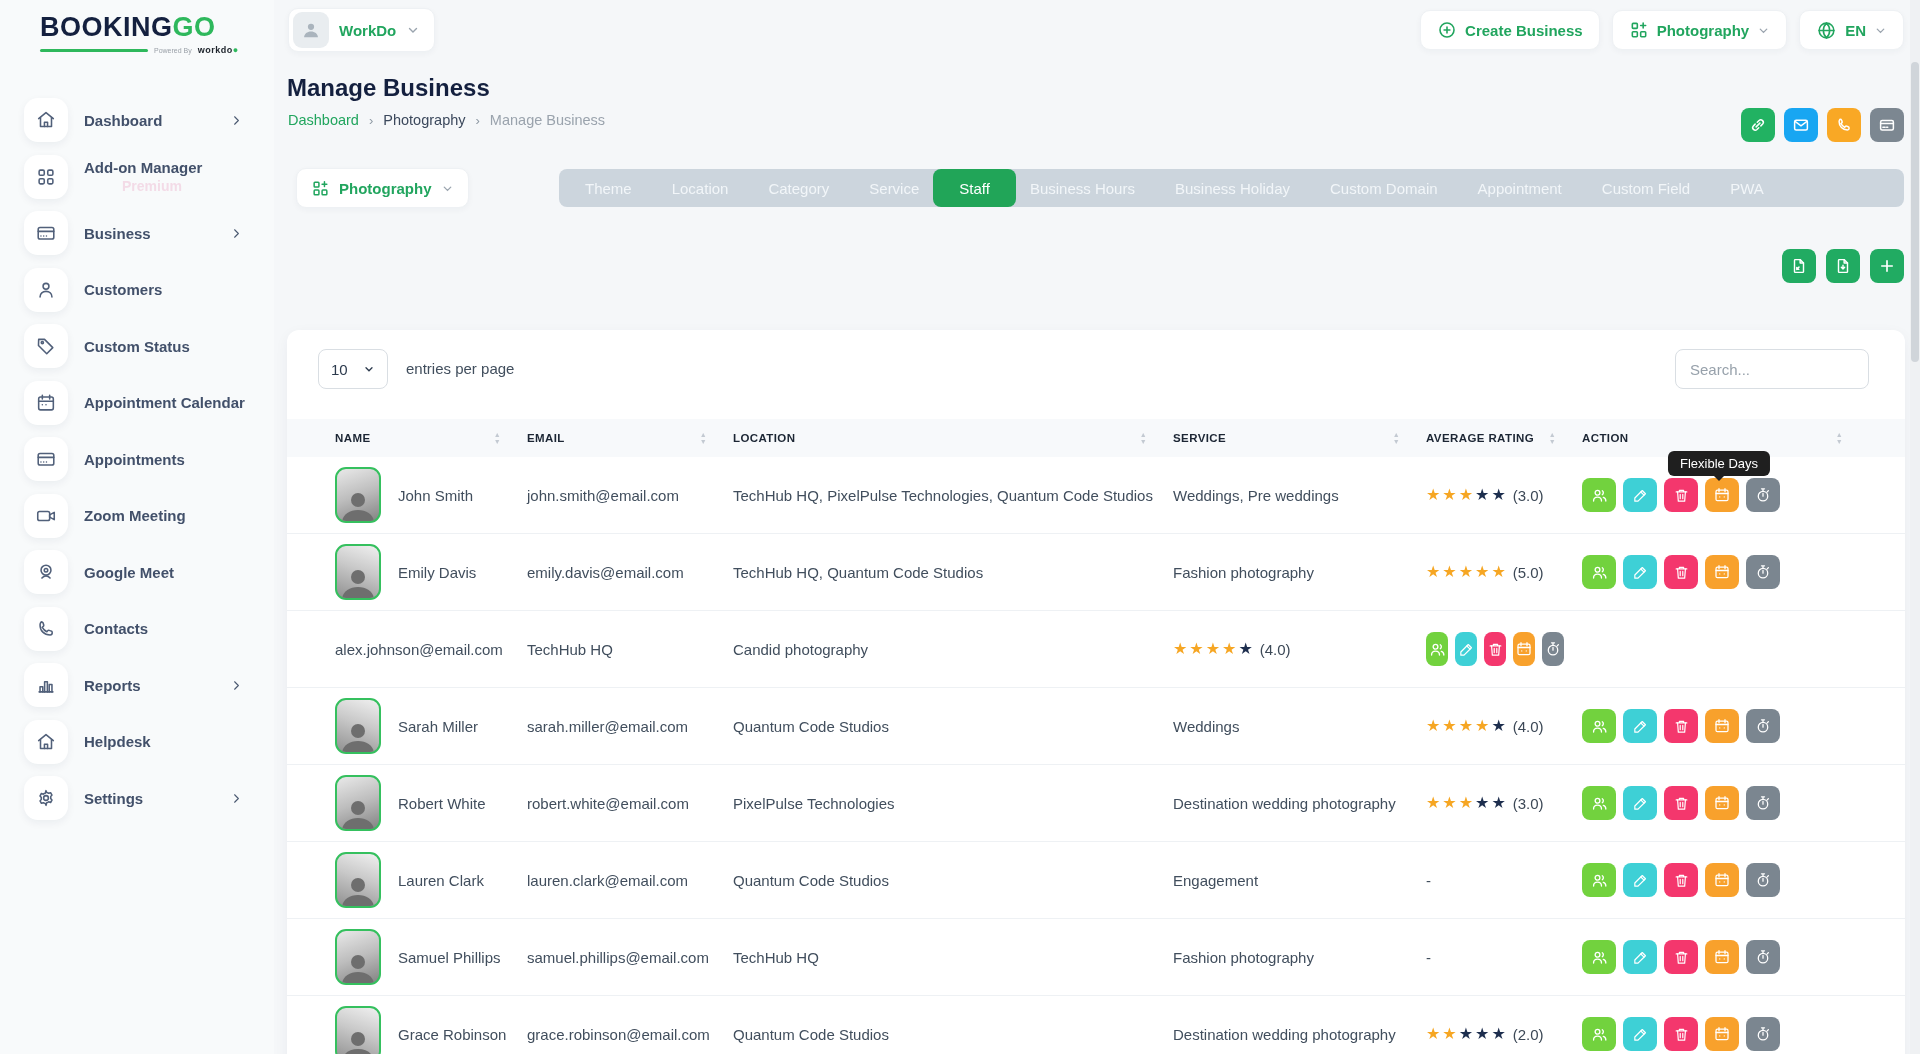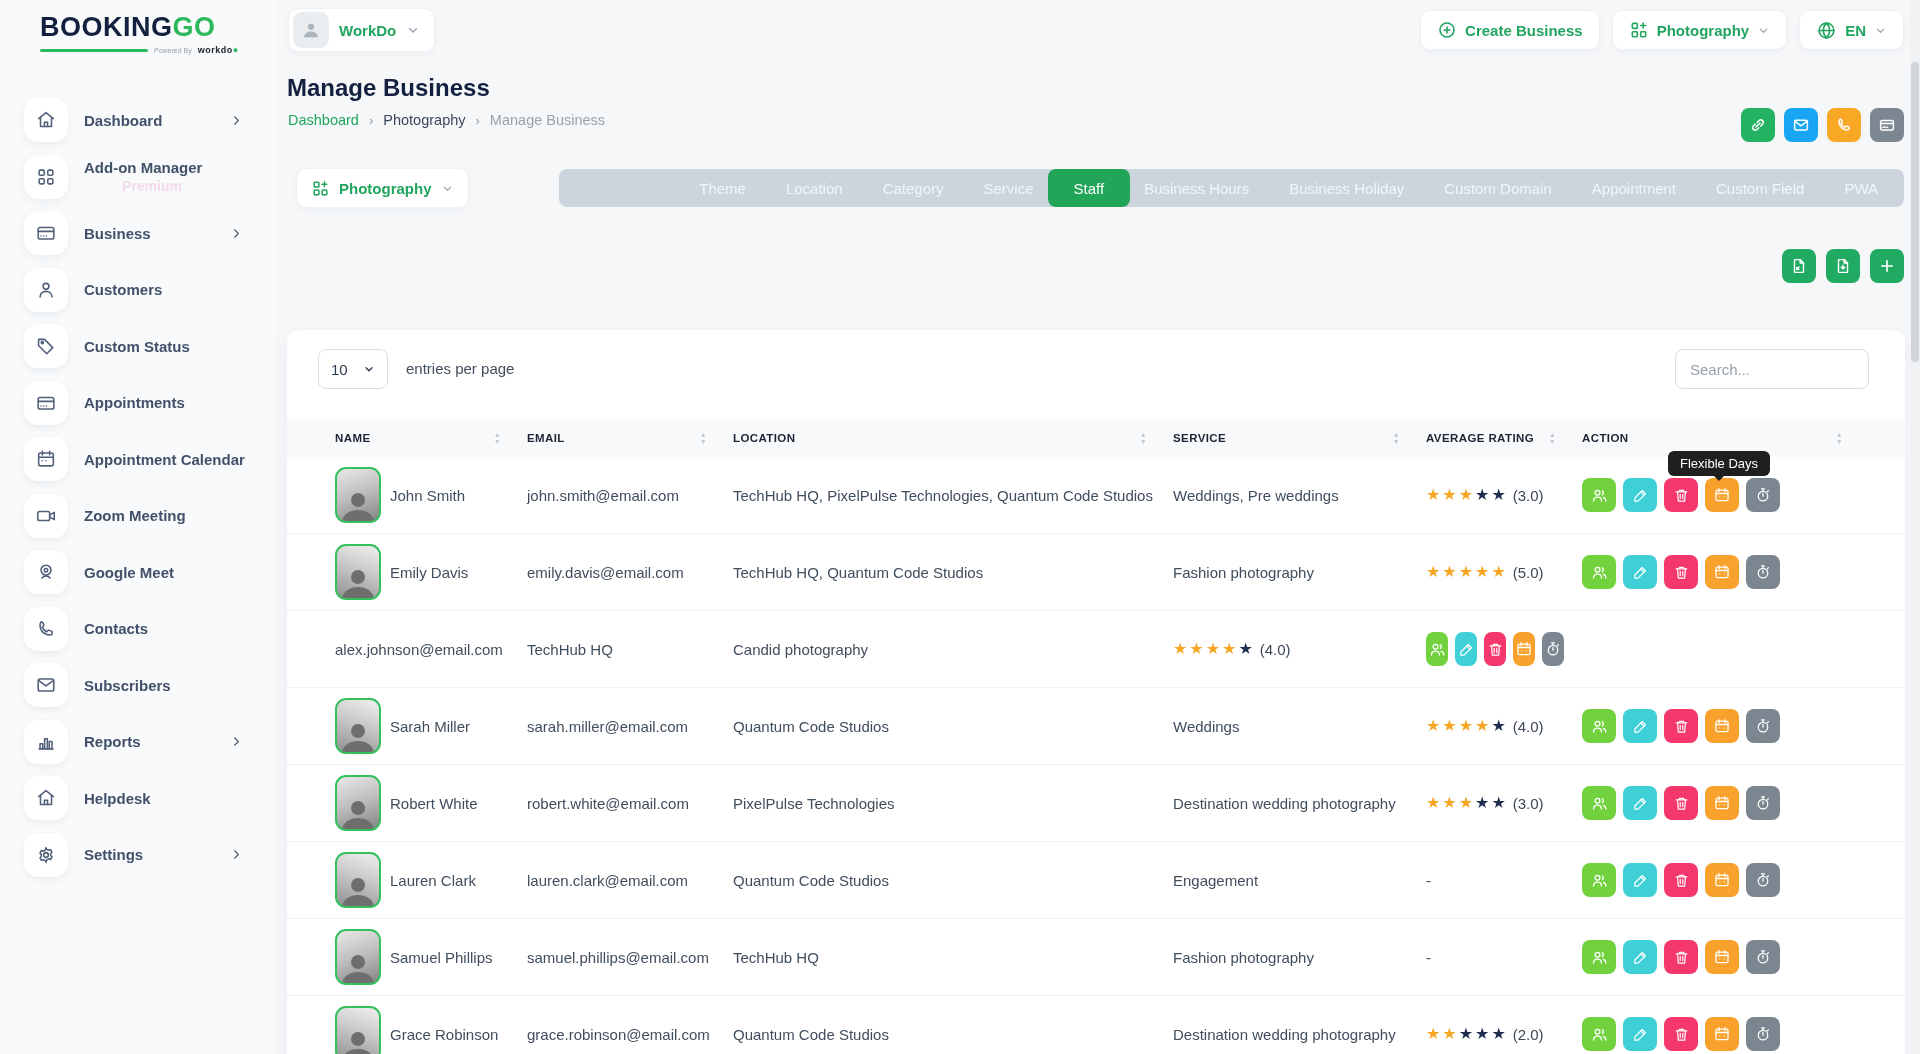--- a/index.html
+++ b/index.html
@@ -41,42 +41,42 @@
   .breadcrumb { position:absolute; left:288px; top:112px; display:flex; align-items:center; gap:10px; font-size:14.5px; }
   .bc-link { color:#21a55e; cursor:pointer; }
   .bc-mid { color:#3b485c; cursor:pointer; }
   .bc-sep { color:#8e99a4; font-size:13px; }
   .bc-current { color:#9aa3ad; }
   .head-actions { position:absolute; right:16px; top:108px; display:flex; gap:9px; }
   .sq-btn { width:34px; height:34px; border-radius:8px; display:flex; align-items:center; justify-content:center; color:#fff; cursor:pointer; }
 
   
   .biz-select { position:absolute; left:296px; top:168px; height:40px; padding:0 14px; gap:9px; color:#21a55e; font-weight:700; font-size:15px; }
-  .tabs { position:absolute; left:559px; top:169px; width:1345px; height:38px; background:#ccd5dd; border-radius:8px; display:flex; align-items:stretch; justify-content:flex-end; overflow:hidden; padding:0 6px; }
+  .tabs { position:absolute; left:559px; top:169px; width:1345px; height:38px; background:#ccd5dd; border-radius:8px; display:flex; align-items:stretch; justify-content:flex-start; overflow:hidden; padding:0 6px; }
   .tab { display:flex; align-items:center; padding:0 20px; color:#f2f6f9; font-size:15px; cursor:pointer; white-space:nowrap; }
   .tab.active { background:#21a558; color:#fff; margin:0 -6px; padding:0 26px;border-radius:8px; }
   .export-actions { position:absolute; right:16px; top:249px; display:flex; gap:10px; }
   .export-actions .sq-btn { background:#21ab62; }
 
   
   .card { position:absolute; left:287px; top:330px; width:1618px; height:760px; background:#fff; border-radius:12px; box-shadow:0 4px 14px rgba(25,42,70,.05); }
   .entries { position:absolute; left:31px; top:19px; width:70px; height:40px; border:1px solid #d9dee3; border-radius:8px; display:flex; align-items:center; justify-content:space-between; padding:0 12px; font-size:15px; color:#2c3a4d; cursor:pointer; background:#fff; }
   .entries-label { position:absolute; left:119px; top:30px; font-size:15px; color:#414e5d; }
   .search { position:absolute; right:36px; top:19px; width:194px; height:40px; border:1px solid #d9dee3; border-radius:8px; padding:0 14px; font-size:15px; color:#2c3a4d; font-family:"Liberation Sans",sans-serif; outline:none; }
   .search::placeholder { color:#97a1ab; }
 
   .thead, .trow { display:grid; grid-template-columns:192px 206px 440px 253px 156px 1fr; padding-left:48px; align-items:center; }
   .thead { position:absolute; left:0; top:89px; width:100%; height:38px; background:#f7f9fb; }
   .th { display:flex; align-items:center; font-size:11.5px; font-weight:700; letter-spacing:.4px; color:#1c2634;justify-content:space-between; }
   .sort { margin-left:auto; margin-right:26px; display:flex; flex-direction:column; gap:1px; color:#c3cad2; font-size:7px; line-height:6px; cursor:pointer; }
   .th:last-child .sort { margin-right:62px; }
   .tbody { position:absolute; left:0; top:127px; width:100%; }
   .trow { height:77px; border-bottom:1px solid #eef1f4; }
   .cell { font-size:15px; color:#414e5d; padding-right:18px; }
-  .name-cell { display:flex; align-items:center; gap:9px; }
+  .name-cell { display:flex; align-items:center; gap:17px; }
   .avatar { width:46px; height:56px; border-radius:11px; border:2px solid #35c05e; flex:none; position:relative; overflow:hidden; background:linear-gradient(160deg,#e9e9e9 0%,#bdbdbd 50%,#838383 100%); }
   .avatar svg { position:absolute; bottom:-2px; left:50%; transform:translateX(-50%); color:#6e6e6e; }
   .trow:nth-child(even) .avatar { background:linear-gradient(200deg,#f0f0f0 0%,#c9c9c9 45%,#909090 100%); }
   .rating { display:flex; align-items:center; gap:2px; }
   .star { font-size:16px; line-height:16px; }
   .star.on { color:#f6a623; } .star.off { color:#1d2e4e; }
   .rating-label { margin-left:5px; font-size:15px; color:#3c4856; }
   .actions { display:flex; gap:7px; }
   .actions .sq-btn { width:34px; height:34px; }
 
@@ -170,44 +170,44 @@
               <circle cx="8" cy="8.2" r="1.2"></circle>
             </svg>
           </span>
           <span class="nav-texts">
             <span class="nav-label">Custom Status</span>
           </span>
         </div>
         <div class="nav-item">
           <span class="nav-tile ic">
             <svg width="22" height="22" viewBox="0 0 24 24" fill="none" stroke="currentColor" stroke-width="1.7" stroke-linecap="round" stroke-linejoin="round">
+              <rect x="4" y="5.5" width="16" height="14" rx="2"></rect>
+              <path d="M8 3.5v4M16 3.5v4M4 10h16"></path>
+              <path d="M8 14h.01M12 14h.01"></path>
+            </svg>
+          </span>
+          <span class="nav-texts">
+            <span class="nav-label">Appointment Calendar</span>
+          </span>
+        </div>
+        <div class="nav-item">
+          <span class="nav-tile ic">
+            <svg width="22" height="22" viewBox="0 0 24 24" fill="none" stroke="currentColor" stroke-width="1.7" stroke-linecap="round" stroke-linejoin="round">
               <rect x="3.5" y="6" width="17" height="12.5" rx="2"></rect>
               <path d="M3.5 10.2h17"></path>
               <path d="M6.5 15.2h.01M9.5 15.2h.01M12.5 15.2h.01"></path>
             </svg>
           </span>
           <span class="nav-texts">
             <span class="nav-label">Appointments</span>
           </span>
         </div>
         <div class="nav-item">
           <span class="nav-tile ic">
             <svg width="22" height="22" viewBox="0 0 24 24" fill="none" stroke="currentColor" stroke-width="1.7" stroke-linecap="round" stroke-linejoin="round">
-              <rect x="4" y="5.5" width="16" height="14" rx="2"></rect>
-              <path d="M8 3.5v4M16 3.5v4M4 10h16"></path>
-              <path d="M8 14h.01M12 14h.01"></path>
-            </svg>
-          </span>
-          <span class="nav-texts">
-            <span class="nav-label">Appointment Calendar</span>
-          </span>
-        </div>
-        <div class="nav-item">
-          <span class="nav-tile ic">
-            <svg width="22" height="22" viewBox="0 0 24 24" fill="none" stroke="currentColor" stroke-width="1.7" stroke-linecap="round" stroke-linejoin="round">
               <rect x="3" y="7" width="13" height="10" rx="2"></rect>
               <path d="M16 10.8L21 8v8l-5-2.8z"></path>
             </svg>
           </span>
           <span class="nav-texts">
             <span class="nav-label">Zoom Meeting</span>
           </span>
         </div>
         <div class="nav-item">
           <span class="nav-tile ic">
@@ -222,31 +222,20 @@
           </span>
         </div>
         <div class="nav-item">
           <span class="nav-tile ic">
             <svg width="22" height="22" viewBox="0 0 24 24" fill="none" stroke="currentColor" stroke-width="1.7" stroke-linecap="round" stroke-linejoin="round">
               <path d="M6.8 4.2c.8 0 1.7.4 1.9 1.1l.8 2.2c.2.6 0 1.3-.5 1.7l-1 .9a12 12 0 0 0 4.9 4.9l.9-1c.4-.5 1.1-.7 1.7-.5l2.2.8c.7.2 1.1 1.1 1.1 1.9 0 1.2-1 2.3-2.3 2.3C10 18.5 5.5 14 5.5 7.5c0-1.3 1.1-3.3 1.3-3.3z"></path>
             </svg>
           </span>
           <span class="nav-texts">
             <span class="nav-label">Contacts</span>
-          </span>
-        </div>
-        <div class="nav-item">
-          <span class="nav-tile ic">
-            <svg width="22" height="22" viewBox="0 0 24 24" fill="none" stroke="currentColor" stroke-width="1.7" stroke-linecap="round" stroke-linejoin="round">
-              <rect x="3.5" y="5.5" width="17" height="13" rx="2"></rect>
-              <path d="M4.5 7.5l7.5 5.5 7.5-5.5"></path>
-            </svg>
-          </span>
-          <span class="nav-texts">
-            <span class="nav-label">Subscribers</span>
           </span>
         </div>
         <div class="nav-item">
           <span class="nav-tile ic">
             <svg width="22" height="22" viewBox="0 0 24 24" fill="none" stroke="currentColor" stroke-width="1.7" stroke-linecap="round" stroke-linejoin="round">
               <path d="M4.5 19.5h15"></path>
               <path d="M5.5 19.5v-5.5h3v5.5"></path>
               <path d="M10.5 19.5V8.5h3v11"></path>
               <path d="M15.5 19.5v-8h3v8"></path>
             </svg>

